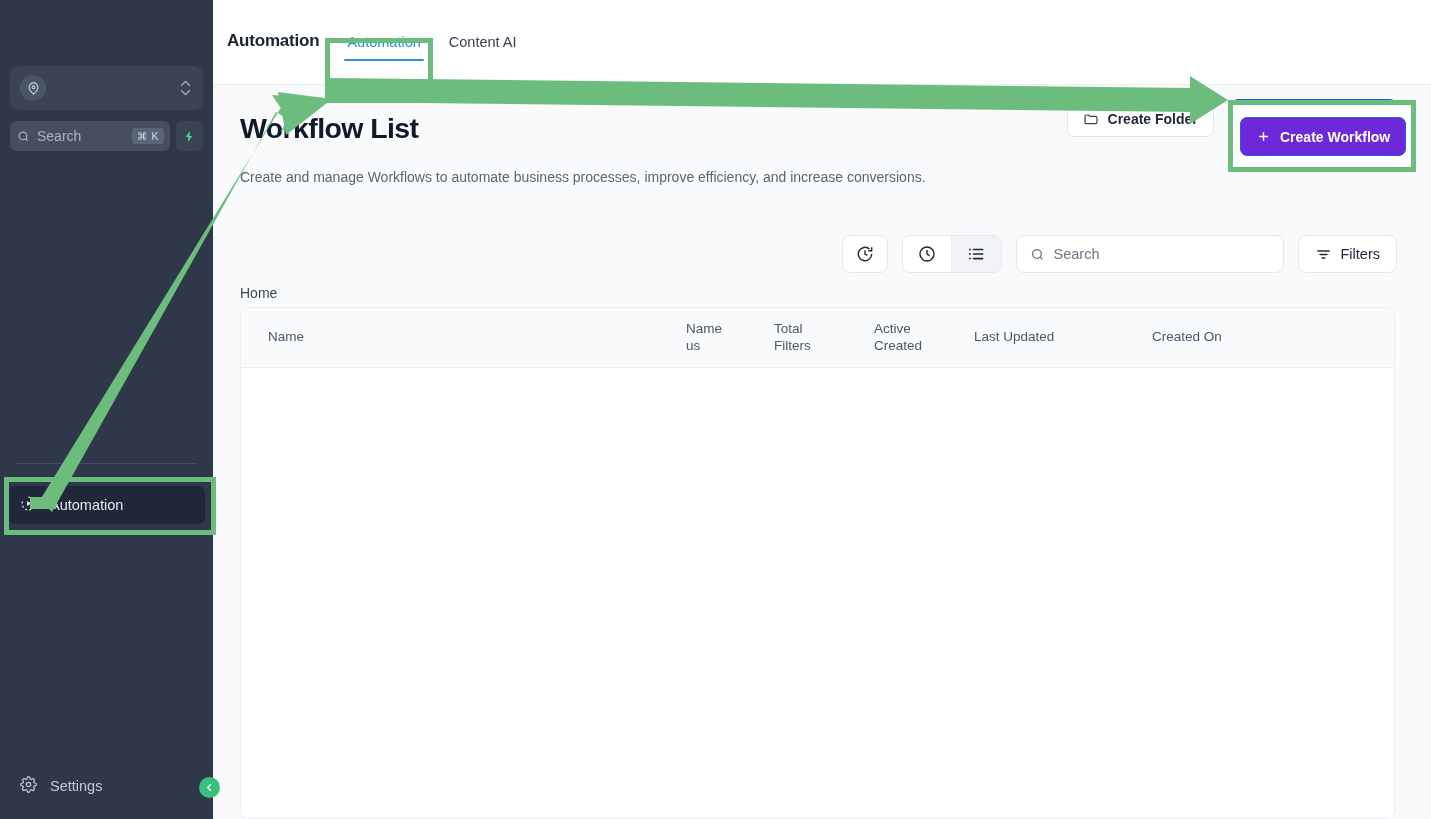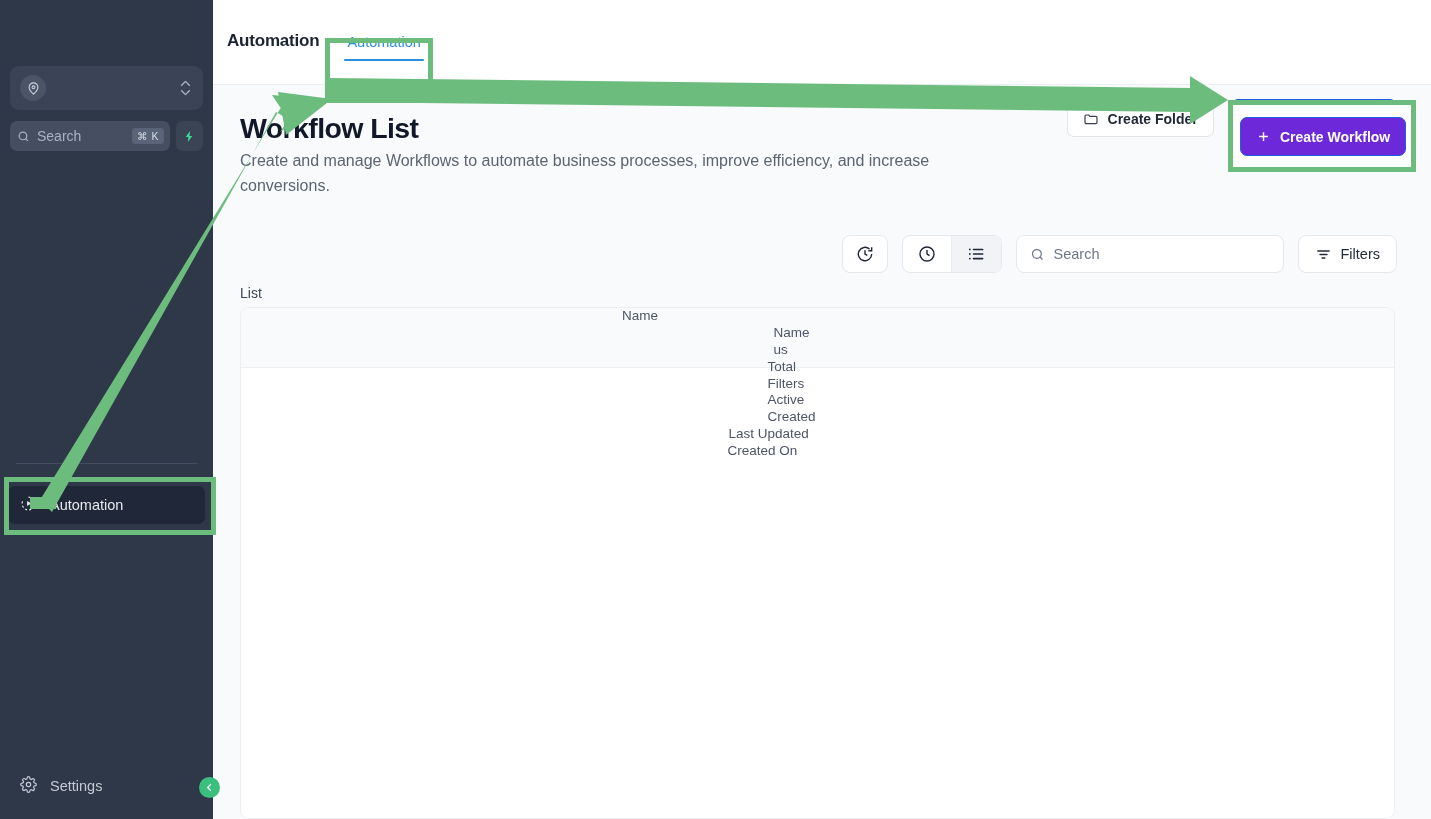--- a/index.html
+++ b/index.html
@@ -133,22 +133,22 @@
 
   .page-head {
     padding: 27px 0 0 27px;
     position: relative;
   }
   .page-title {
     font-size: 28.5px; font-weight: 700; color: #11182a;
     letter-spacing: -.6px;
   }
   .page-sub {
-    margin-top: 4px;
-    font-size: 16px; color: #5b6472;
+    margin-top: 22px;
+    font-size: 14px; color: #5b6472;
     line-height: 1.55;
     max-width: 730px;
   }
   .head-actions {
     position: absolute; right: 34px; top: 14px;
     display: flex; align-items: center; gap: 17px;
   }
   .btn {
     display: inline-flex; align-items: center; gap: 9px;
     height: 37px; padding: 0 15px;
@@ -213,21 +213,21 @@
     width: 1155px; bottom: 0;
     background: #ffffff;
     border: 1px solid #eceef2;
     border-radius: 9px;
     overflow: hidden;
   }
   .thead {
     background: #f9fafc;
     border-bottom: 1px solid #eceef2;
     height: 60px;
-    display: flex; align-items: center; flex-direction: column;
+    display: flex; align-items: center;
   }
   .th {
     font-size: 13.5px; color: #4d5666;
     line-height: 1.25;
   }
   .tbody { background: #fff; height: 100%; }
 
   
   .anno { position: absolute; z-index: 25; pointer-events: none; }
   .anno-box {
@@ -316,20 +316,23 @@
   </div>
 
   <div class="main">
 
     <div class="topbar">
       <div class="app-title">Automation</div>
       <div class="tabs">
         <div class="tab first active">
           <span>Automation</span>
         </div>
+        <div class="tab">
+          <span>Content AI</span>
+        </div>
       </div>
     </div>
 
     <div class="page-head">
       <div class="page-title">Workflow List</div>
       <div class="page-sub">Create and manage Workflows to automate business processes, improve efficiency, and increase conversions.</div>
 
       <div class="head-actions">
         <div class="btn btn-white">
           <svg width="16" height="16" viewBox="0 0 24 24" fill="none" stroke="#39424f" stroke-width="1.8">
@@ -378,21 +381,21 @@
         <span>Search</span>
       </div>
       <div class="filters-btn">
         <svg width="17" height="17" viewBox="0 0 24 24" fill="none" stroke="#212a3a" stroke-width="1.9" stroke-linecap="round">
           <path d="M4 7h16M7 12h10M10 17h4"></path>
         </svg>
         <span>Filters</span>
       </div>
     </div>
 
-    <div class="breadcrumb">List</div>
+    <div class="breadcrumb">Home</div>
 
     <div class="table-card">
       <div class="thead">
         <div class="th" style="width:445px;padding-left:27px">Name</div>
         <div class="th" style="width:88px"><span style="display:inline-block;max-width:34px">Name us</span></div>
         <div class="th" style="width:100px"><span style="display:inline-block;max-width:58px">Total Filters</span></div>
         <div class="th" style="width:100px"><span style="display:inline-block;max-width:58px">Active Created</span></div>
         <div class="th" style="width:178px">Last Updated</div>
         <div class="th" style="width:180px">Created On</div>
       </div>

